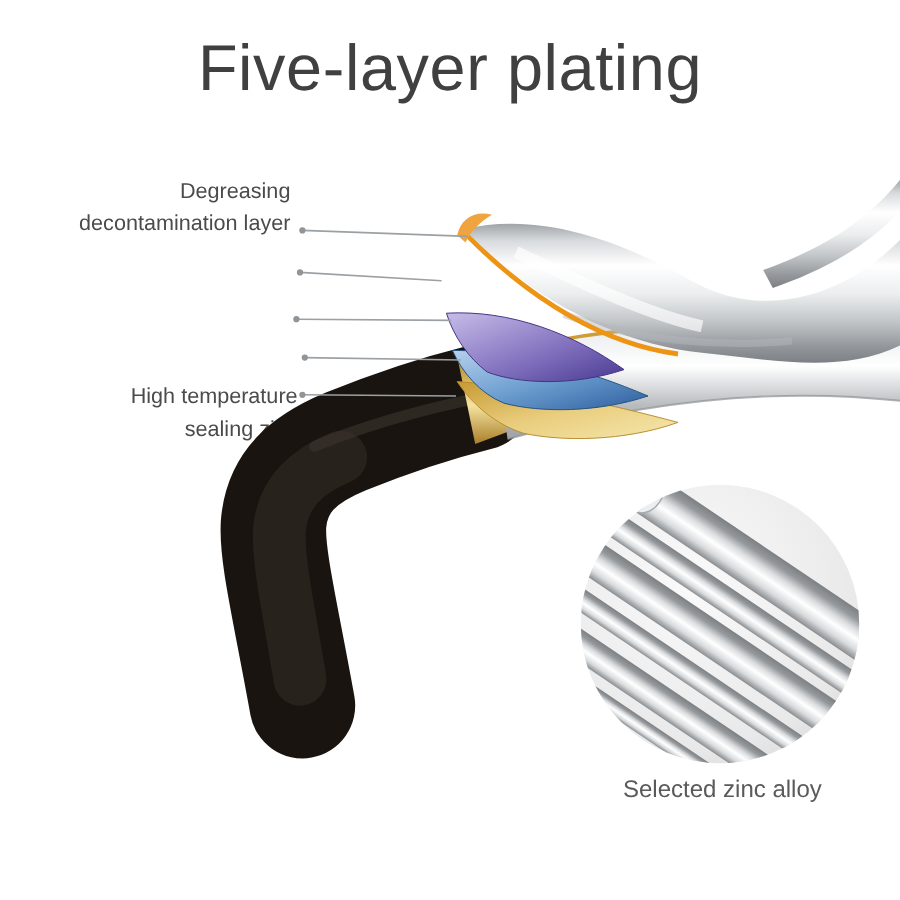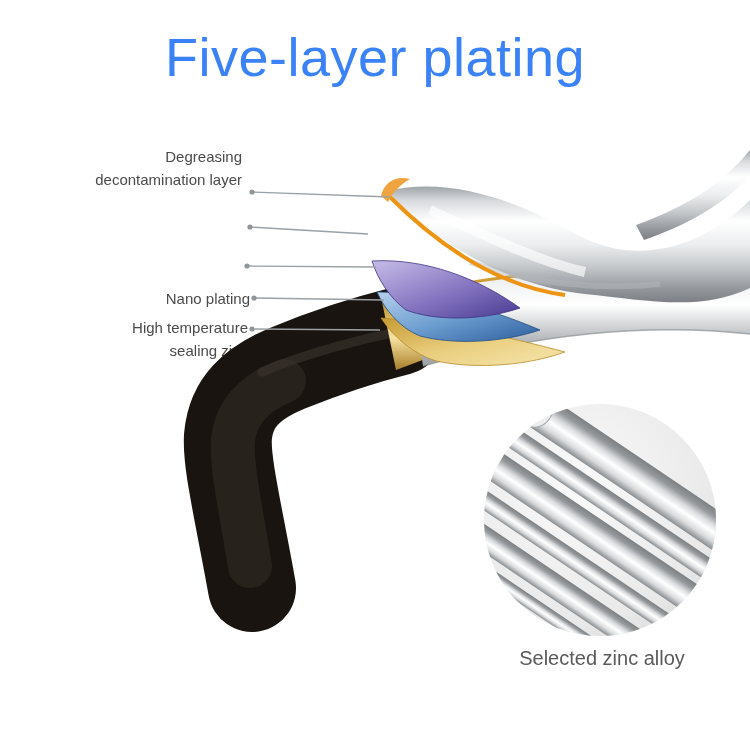--- a/index.html
+++ b/index.html
@@ -2,24 +2,24 @@
 <html><head>
 <meta charset="utf-8">
 <style>
   html,body{margin:0;padding:0;background:#ffffff;}
   .stage{
     position:relative;width:750px;height:750px;background:#ffffff;
     overflow:hidden;font-family:"Liberation Sans",sans-serif;
   }
   .title{
     position:absolute;top:26px;left:0;width:100%;text-align:center;
-    font-size:54px;font-weight:400;color:#3b82f6;letter-spacing:0.5px;
+    font-size:54px;font-weight:400;color:#404040;letter-spacing:0.5px;
   }
   .callout{
-    position:absolute;color:#4b4b4b;font-size:15px;text-align:right;
+    position:absolute;color:#4b4b4b;font-size:18px;text-align:right;
     white-space:pre-line;line-height:1.5;
   }
   .c1{top:146px;right:508px;}
   .c2{top:216px;right:506px;}
   .c3{top:255px;right:507px;}
   .c4{top:288px;right:500px;}
   .c5{top:317px;right:502px;}
   .caption{
     position:absolute;top:647px;left:452px;width:300px;text-align:center;
     font-size:20px;color:#5a5a5a;
@@ -28,21 +28,20 @@
 </style>
 </head>
 <body>
 
 <div class="stage">
 
   <div class="title">Five-layer plating</div>
 
   <div class="callout c1">Degreasing
 decontamination layer</div>
-  <div class="callout c4">Nano plating</div>
   <div class="callout c5">High temperature
 sealing zinc</div>
 
   <svg class="scene" width="750" height="750" viewBox="0 0 750 750">
     <defs>
       <linearGradient id="chromeGrad" x1="0" y1="0" x2="0" y2="1">
         <stop offset="0" stop-color="#9fa4a8"></stop>
         <stop offset="0.12" stop-color="#d7dadd"></stop>
         <stop offset="0.3" stop-color="#ffffff"></stop>
         <stop offset="0.5" stop-color="#eceeef"></stop>

